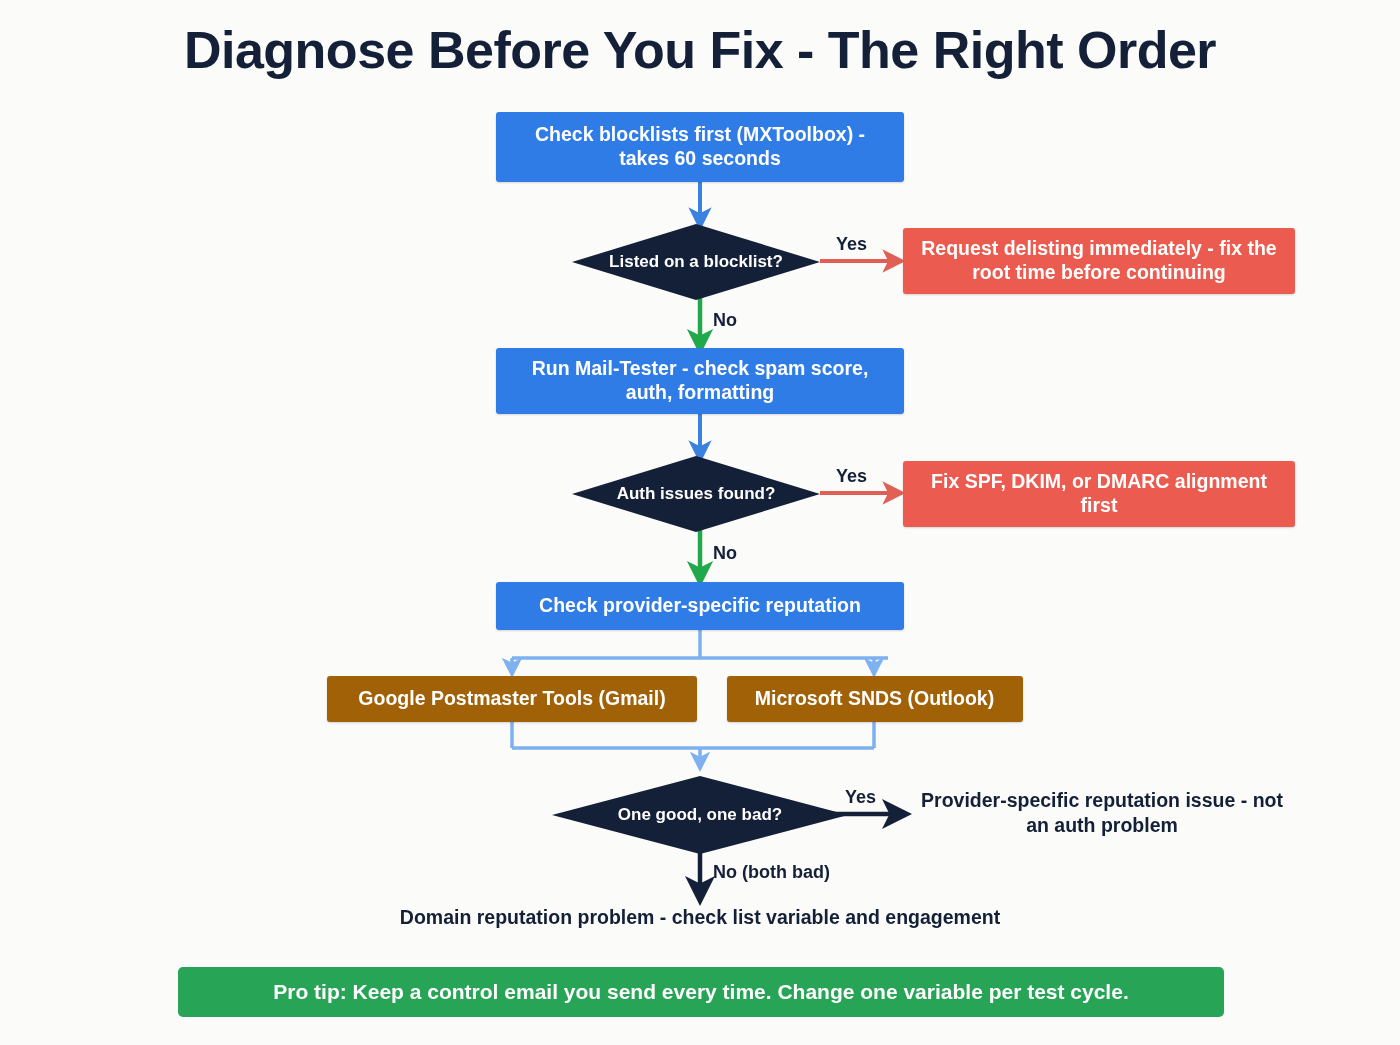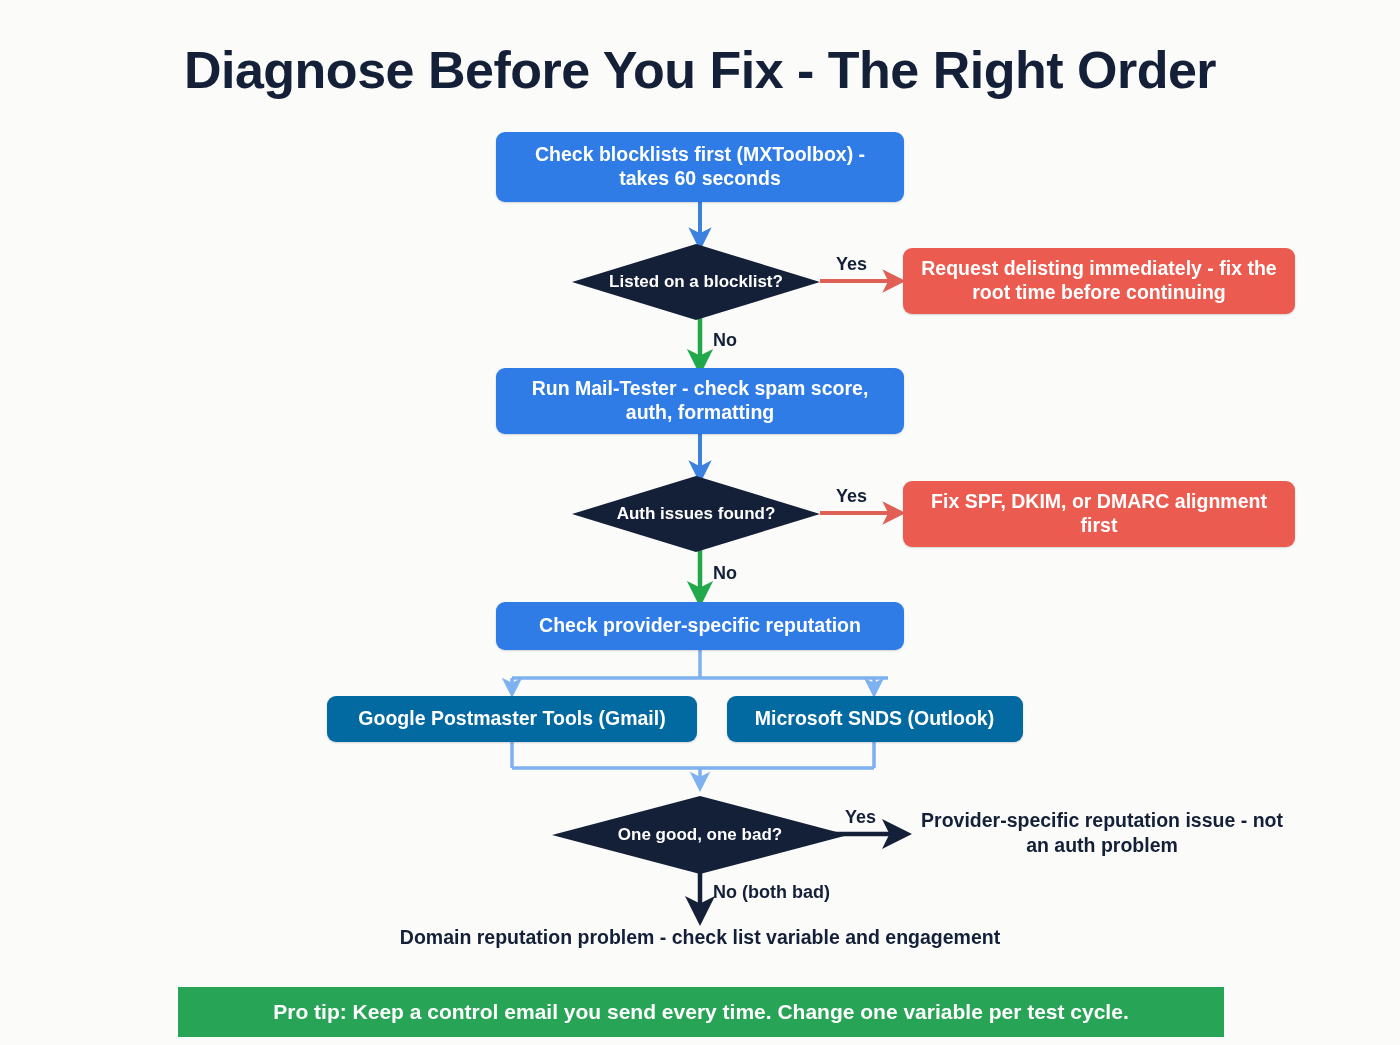--- a/index.html
+++ b/index.html
@@ -12,21 +12,20 @@
     background: #fbfbf9;
     font-family: "Liberation Sans", sans-serif;
     overflow: hidden;
     position: relative;
   }
 
   #stage {
     position: relative;
     width: 1400px;
     height: 819px;
-    margin-top: 20px;
   }
 
   
   .title {
     position: absolute;
     left: 0;
     top: 22px;
     width: 1400px;
     text-align: center;
     font-size: 52px;
@@ -54,31 +53,31 @@
     display: flex;
     align-items: center;
     justify-content: center;
     text-align: center;
     color: #ffffff;
     font-weight: 700;
     line-height: 1.22;
   }
 
   .proc {
-    border-radius: 9px;
+    border-radius: 3px;
     font-size: 19.5px;
     padding: 6px 14px;
     box-shadow: 0 1px 2px rgba(20,31,56,0.18);
   }
   .proc-primary { background: #2f7ce6; }
-  .proc-light   { background: #0369a1; }
+  .proc-light   { background: #a16207; }
   .proc-danger  { background: #eb5b4f; }
 
   .pro-tip {
-    border-radius: 0;
+    border-radius: 5px;
     background: #27a455;
     font-size: 21px;
     font-weight: 700;
     padding: 8px 18px;
   }
 
   
   .decision {
     position: absolute;
   }

